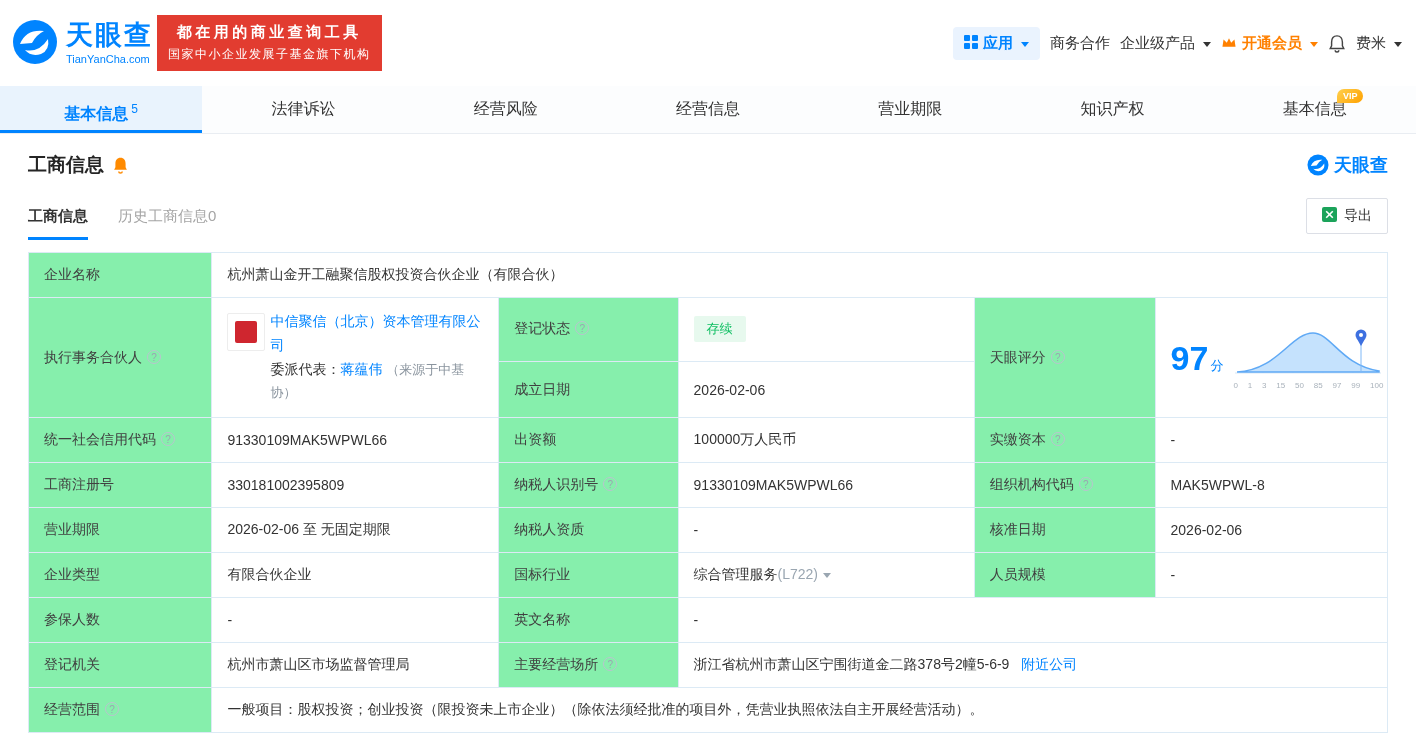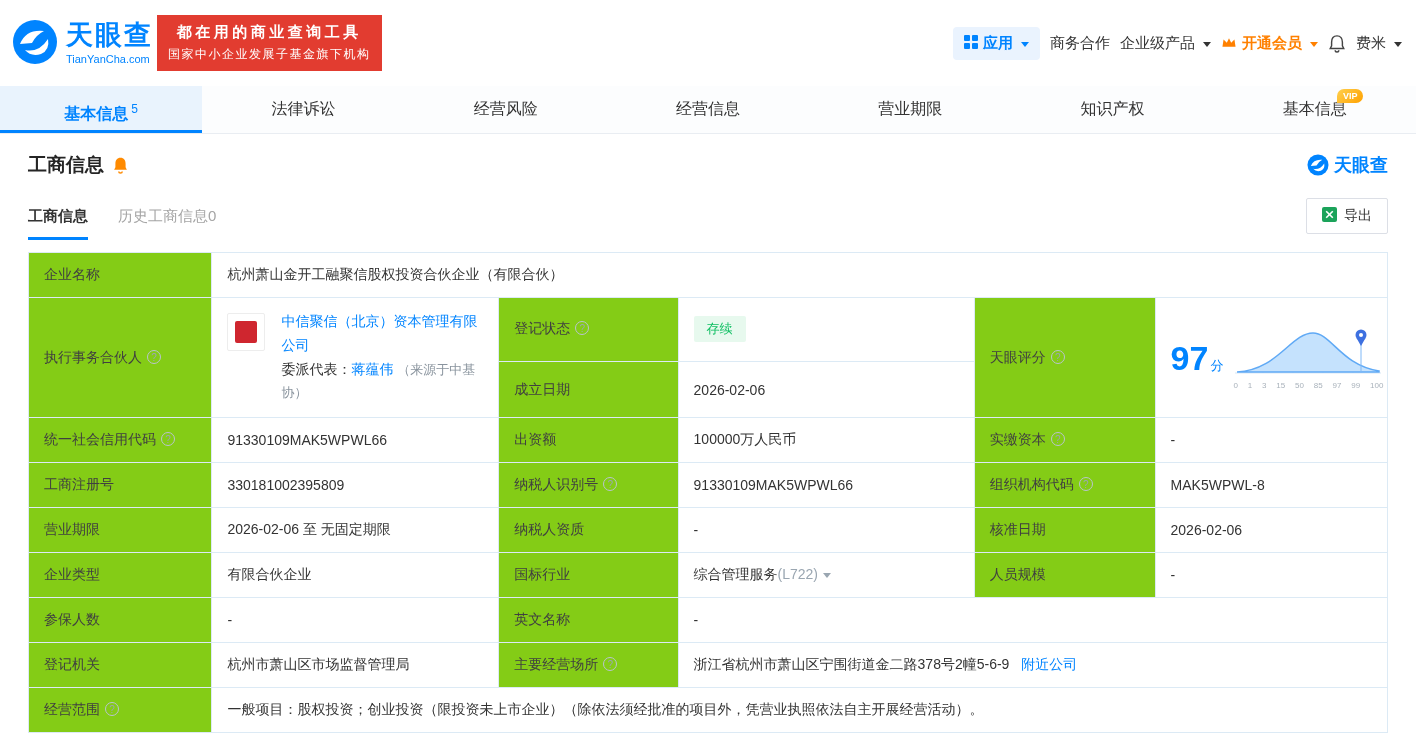--- a/index.html
+++ b/index.html
@@ -54,28 +54,28 @@
   .brand-mark { margin-left:auto; display:flex; align-items:center; gap:5px; color:#0084FF; font-weight:bold; font-size:18px; }
 
   .subtabs { display:flex; align-items:flex-end; margin-top:20px; }
   .subtab { font-size:15px; margin-right:30px; padding-bottom:11px; color:#A5A5A5; cursor:pointer; border-bottom:3px solid transparent; }
   .subtab.active { color:#333; font-weight:bold; border-bottom-color:#0084FF; }
   .export-btn { margin-left:auto; display:flex; align-items:center; gap:7px; border:1px solid #DCDFE6; border-radius:2px; background:#fff; padding:8px 15px; font-size:14px; color:#333; cursor:pointer; font-family:inherit; margin-bottom:6px; }
 
   
   .info-table { width:100%; border-collapse:collapse; table-layout:fixed; margin-top:12px; }
   .info-table td { border:1px solid #DCEAF5; font-size:14px; padding:12px 15px; color:#333; vertical-align:middle; word-break:break-all; height:45px; }
-  td.lbl { background:#84cc16; color:#404040; }
+  td.lbl { background:#86efac; color:#404040; }
   .help { display:inline-block; width:14px; height:14px; border:1px solid #B9C4CE; border-radius:50%; color:#9AA6B1; font-size:10px; line-height:13px; text-align:center; margin-left:5px; vertical-align:1px; cursor:pointer; }
   .help::before { content:"?"; }
   .status-badge { display:inline-block; background:#E7F9EE; color:#10BF63; font-size:13px; padding:4px 13px; border-radius:2px; }
   .gray { color:#9AA6B1; }
   .chev { display:inline-block; width:0; height:0; border:4px solid transparent; border-top:5px solid #9AA6B1; margin-left:5px; transform:translateY(3px); cursor:pointer; }
 
-  .partner { display:flex; gap:16px; }
+  .partner { display:flex; gap:5px; }
   .partner-logo { flex:0 0 38px; width:38px; height:38px; border:1px solid #EDEDED; border-radius:2px; display:flex; align-items:center; justify-content:center; margin-top:3px; background:#fff; }
   .partner-logo-glyph { width:22px; height:22px; background:#C7000B; border-radius:2px; opacity:.85; }
   .partner-info { line-height:1.7; }
   .rep-src { color:#8A949E; font-size:13px; }
 
   .score-flex { display:flex; align-items:center; gap:10px; }
   .score-num { color:#0084FF; font-weight:bold; font-size:34px; line-height:1; white-space:nowrap; }
   .score-unit { font-size:13px; font-weight:normal; margin-left:2px; }
   .chart-box { width:150px; }
   .ticks { display:flex; justify-content:space-between; font-size:8px; color:#A9B2BB; margin-top:1px; }

